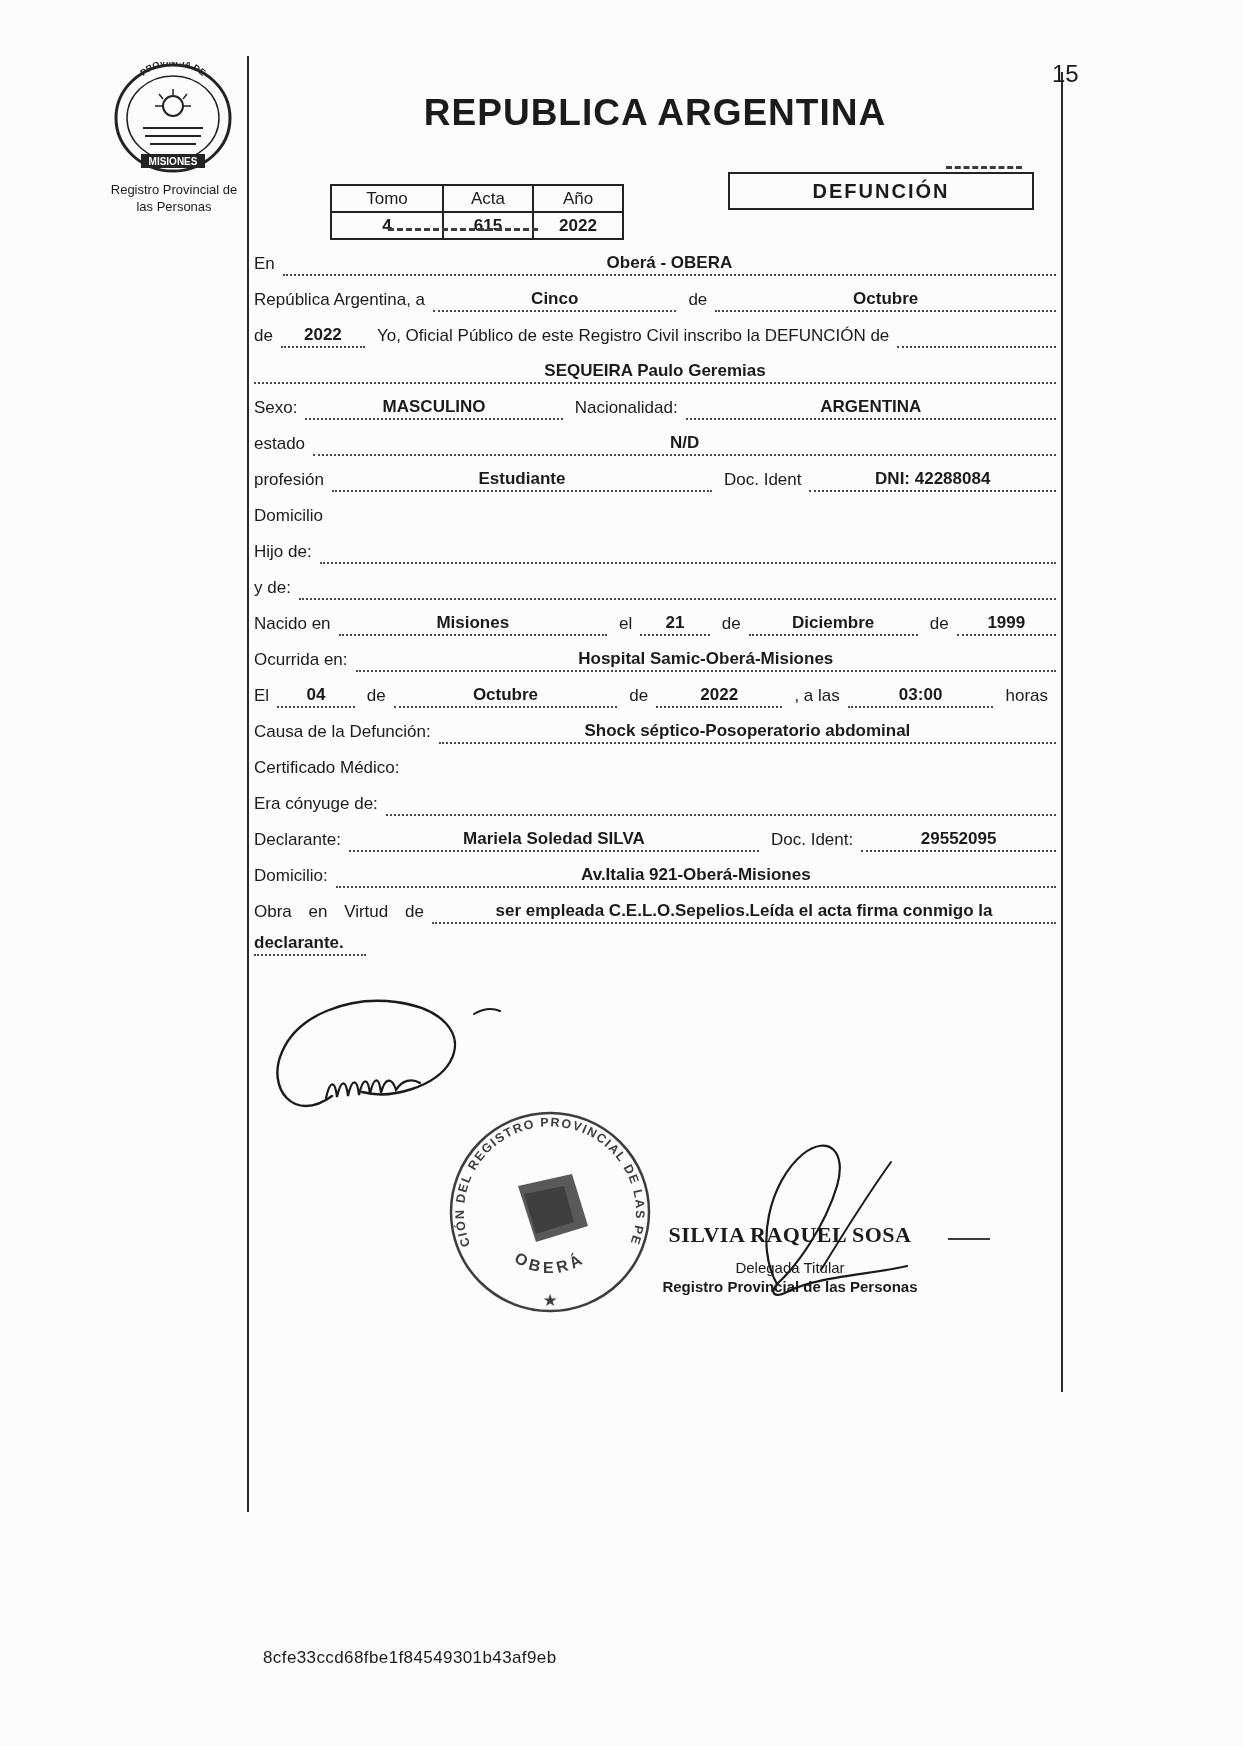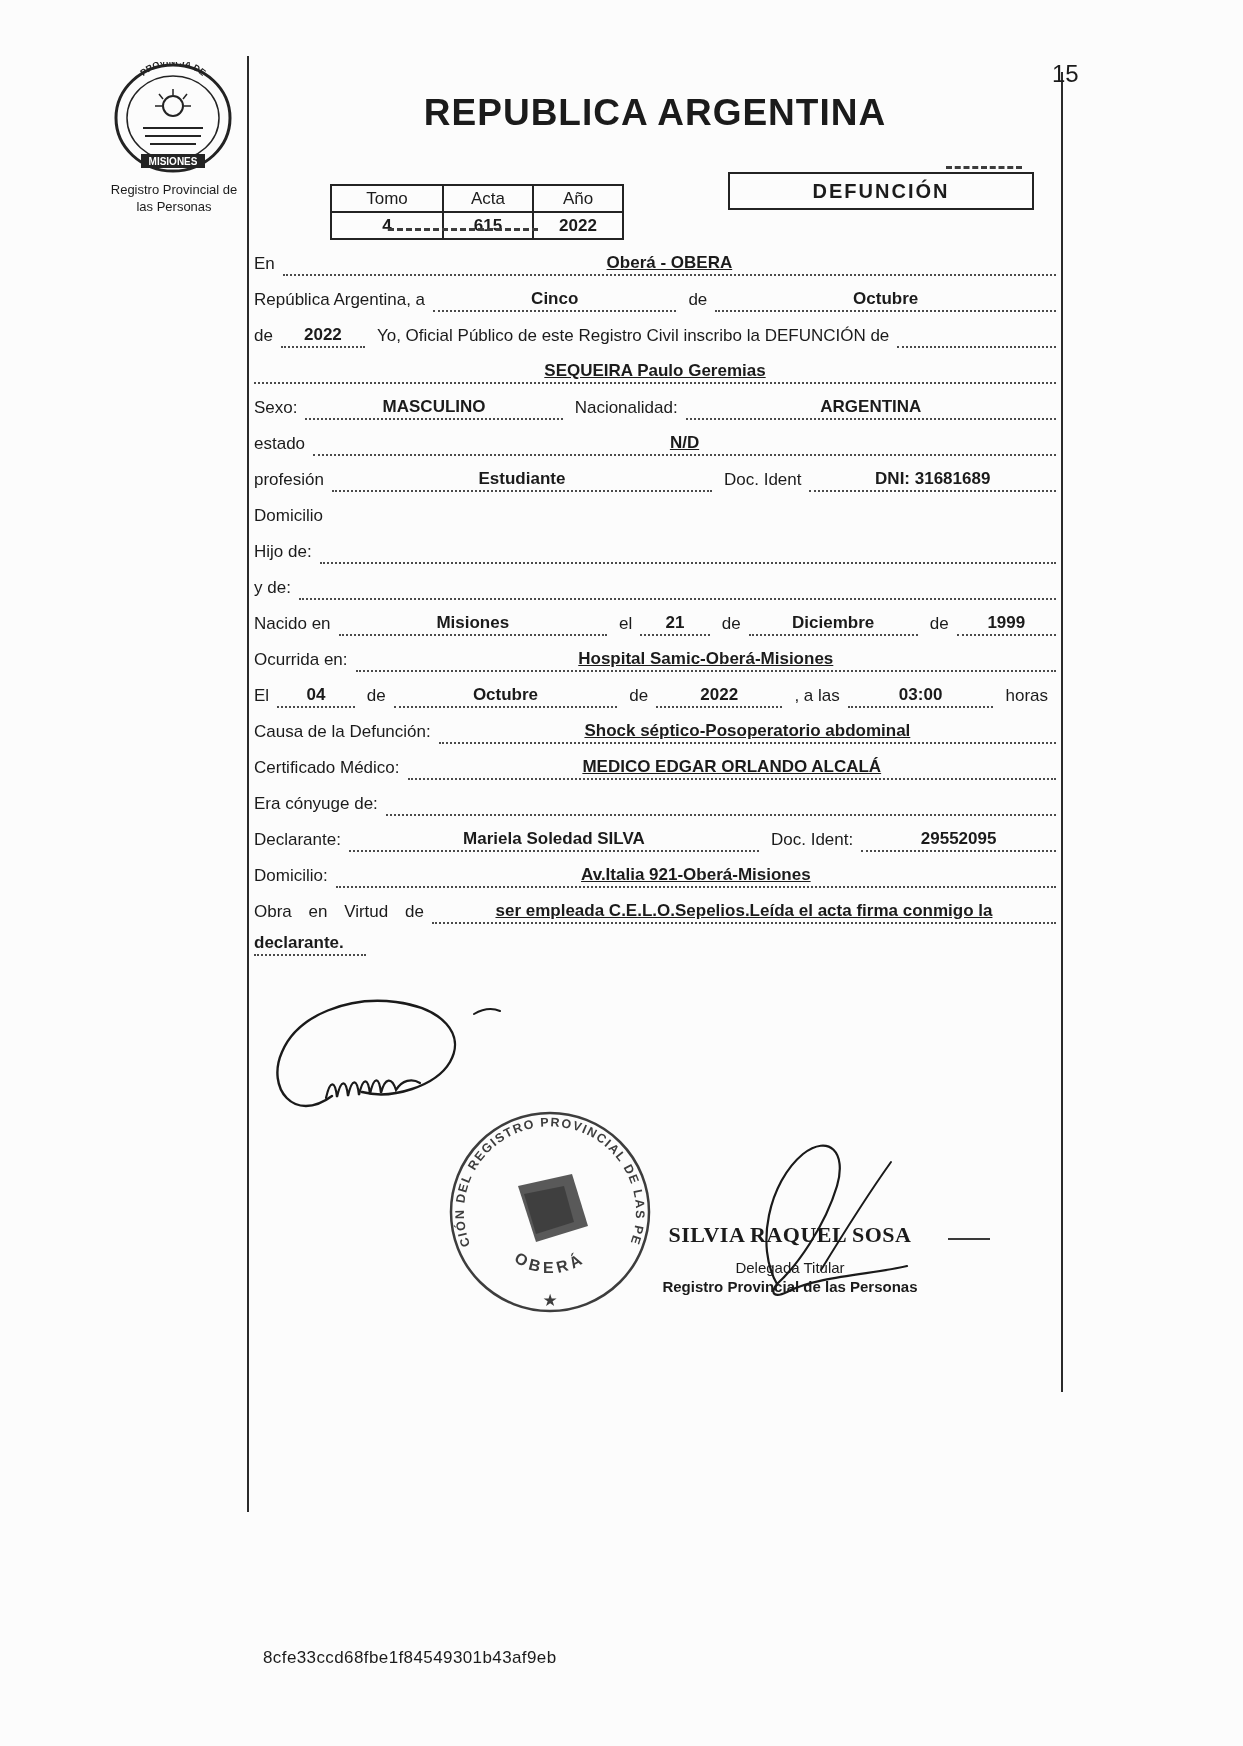--- a/index.html
+++ b/index.html
@@ -48,21 +48,21 @@
 
   #form { position: absolute; left: 254px; top: 240px; width: 802px; }
   .frow { display: flex; align-items: flex-end; height: 36px; font-size: 17px; }
   .lbl { white-space: nowrap; padding: 0 8px 2px 0; }
   .mid { padding-left: 12px; }
   .dots {
     border-bottom: 2px dotted #4a4a4a;
     text-align: center; font-weight: bold;
     padding-bottom: 1px; white-space: nowrap;
   }
-  .grow { flex: 1 1 0; text-decoration: underline; }
+  .grow { flex: 1 1 0; }
   .spaced { word-spacing: 12px; }
   .left-text { text-align: left; }
 
   #signature-1 { position: absolute; left: 266px; top: 992px; }
   #round-stamp { position: absolute; left: 438px; top: 1100px; }
   #signature-2 { position: absolute; left: 725px; top: 1134px; }
 
   #signatory { position: absolute; left: 640px; top: 1222px; width: 300px; text-align: center; }
   #signatory .name { font-family: "Liberation Serif", serif; font-size: 22px; font-weight: bold; letter-spacing: 0.5px; }
   #signatory .title { font-size: 15px; margin-top: 11px; }
@@ -166,21 +166,21 @@
 
   <div class="frow">
     <span class="lbl">estado</span>
     <span class="dots grow">N/D</span>
   </div>
 
   <div class="frow">
     <span class="lbl">profesión</span>
     <span class="dots" style="flex:37 1 0">Estudiante</span>
     <span class="lbl mid">Doc. Ident</span>
-    <span class="dots" style="flex:24 1 0">DNI: 31681689</span>
+    <span class="dots" style="flex:24 1 0">DNI: 42288084</span>
   </div>
 
   <div class="frow">
     <span class="lbl">Domicilio</span>
   </div>
 
   <div class="frow">
     <span class="lbl">Hijo de:</span>
     <span class="dots grow"></span>
   </div>
@@ -218,21 +218,20 @@
     <span class="lbl mid">horas</span>
   </div>
 
   <div class="frow">
     <span class="lbl">Causa de la Defunción:</span>
     <span class="dots grow">Shock séptico-Posoperatorio abdominal</span>
   </div>
 
   <div class="frow">
     <span class="lbl">Certificado Médico:</span>
-    <span class="dots grow">MEDICO EDGAR ORLANDO ALCALÁ</span>
   </div>
 
   <div class="frow">
     <span class="lbl">Era cónyuge de:</span>
     <span class="dots grow"></span>
   </div>
 
   <div class="frow">
     <span class="lbl">Declarante:</span>
     <span class="dots" style="flex:40 1 0">Mariela Soledad SILVA</span>

